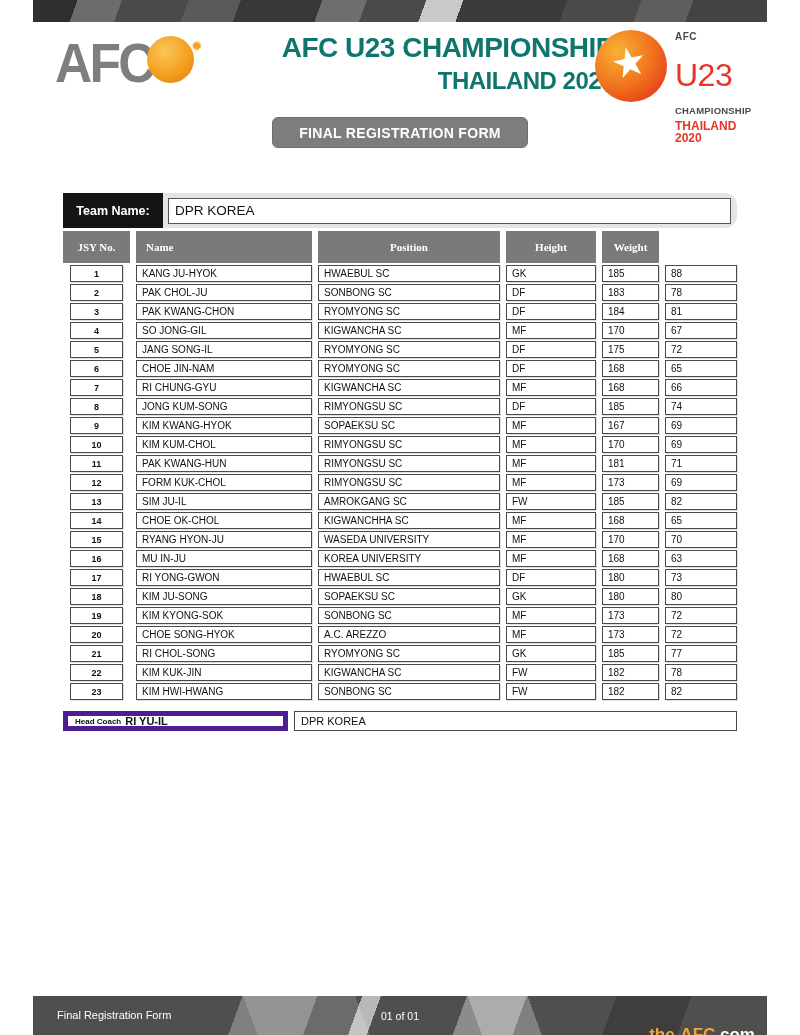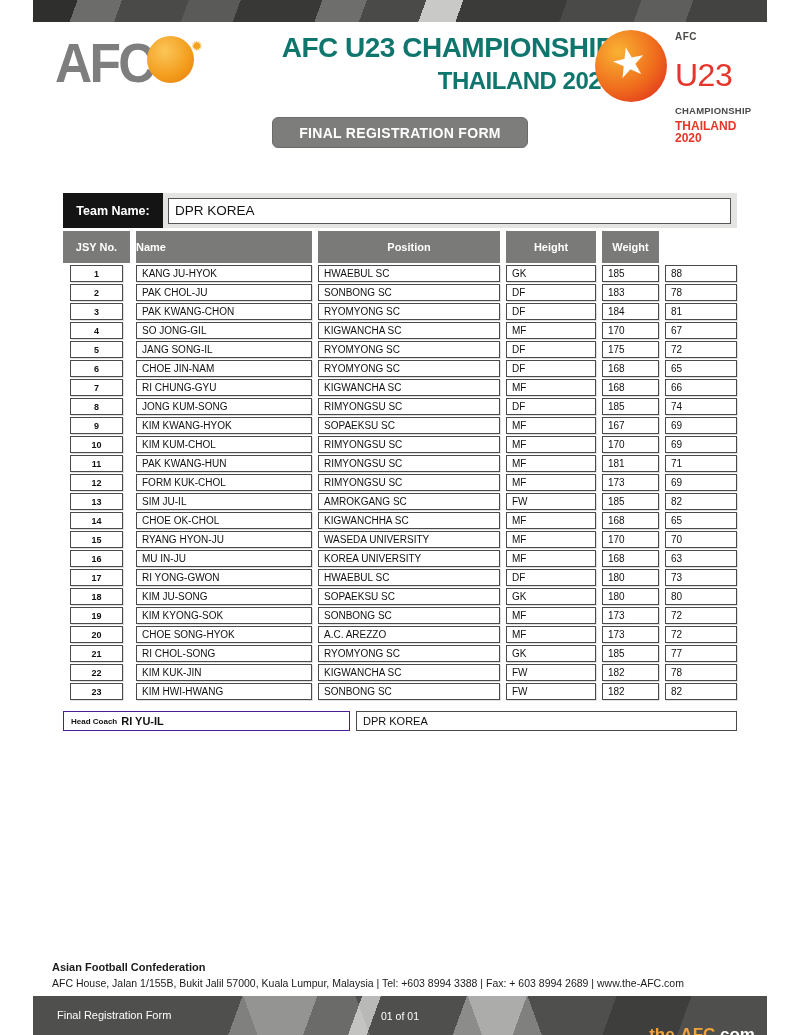--- a/index.html
+++ b/index.html
@@ -47,54 +47,54 @@
   .badge {
     position:absolute; left:272px; top:117px; width:256px; height:31px;
     background:#7d7d7b; border:1px solid #6c6c6a; border-radius:6px;
     color:#fff; font-weight:bold; font-size:14px; letter-spacing:0.3px;
     display:flex; align-items:center; justify-content:center;
   }
 
   
   .team-row {
     position:absolute; left:63px; top:193px; width:674px; height:35px;
-    background:#e4e4e2; display:flex; align-items:center;
+    background:#e4e4e2; display:flex; align-items:center;border-radius:12px;
   }
   .team-label {
     width:100px; height:35px; background:#141414; color:#fff; font-weight:bold;
     font-size:12.5px; display:flex; align-items:center; justify-content:center; flex:none;
   }
   .team-input {
     flex:1; height:26px; margin:0 6px 0 5px; background:#fff; border:1px solid #555;
     font-size:13.5px; color:#111; display:flex; align-items:center; padding-left:6px;
   }
 
   
   .table { position:absolute; left:63px; top:231px; width:674px; }
   .thead, .trow {
     display:grid; grid-template-columns:67px 176px 182px 90px 57px 72px; column-gap:6px;
   }
   .th {
     background:#7a7a78; color:#fff; font-weight:bold; font-size:11px; height:32px;
     display:flex; align-items:center; justify-content:center;
   }
-  .th.left { justify-content:flex-start; }
+  .th.left { justify-content:flex-start; padding-left:10px; }
   .trow { margin-top:2px; }
-  .thead { margin-bottom:1px; }
+  .thead { margin-bottom:1px;font-family:Liberation Serif, serif; }
   .cell {
     background:#fff; border:1px solid #4a4a4a; height:17px; font-size:10px; color:#111;
     display:flex; align-items:center; padding-left:5px;
     box-shadow:1px 1px 0 rgba(0,0,0,0.12);
   }
   .cell.c-jsy { margin:0 7px; justify-content:center; padding-left:0; font-weight:bold; font-size:9px; }
 
   
   .coach-row { position:absolute; left:63px; top:711px; width:674px; display:flex; column-gap:6px; }
   .coach-box {
-    width:287px; flex:none; background:#fff; border:1px solid #4c1d95; height:20px;
+    width:225px; flex:none; background:#fff; border:5px solid #4c1d95; height:20px;
     display:flex; align-items:center; padding-left:7px;
   }
   .coach-label { font-size:8px; font-weight:bold; color:#111; }
   .coach-name { font-size:11px; color:#111; margin-left:4px;font-weight:bold; }
   .coach-team {
     flex:1; background:#fff; border:1px solid #4a4a4a; height:20px;
     display:flex; align-items:center; padding-left:6px; font-size:11px; color:#111;
   }
 
   
@@ -350,24 +350,20 @@
   </div>
 
   <div class="coach-row">
     <div class="coach-box">
       <span class="coach-label">Head Coach</span>
       <span class="coach-name">RI YU-IL</span>
     </div>
     <div class="coach-team">DPR KOREA</div>
   </div>
 
-  <div class="footer">
-    <div class="org">Asian Football Confederation</div>
-    <div class="address">AFC House, Jalan 1/155B, Bukit Jalil 57000, Kuala Lumpur, Malaysia  |  Tel: +603 8994 3388  |  Fax: + 603 8994 2689  |  www.the-AFC.com</div>
-  </div>
 
   <div class="bottombar">
     <span class="bb-left">Final Registration Form</span>
     <span class="bb-center">01 of 01</span>
     <span class="bb-right">
       <span class="orange">the-AFC</span><span>.com</span>
     </span>
   </div>
 
 </div>

